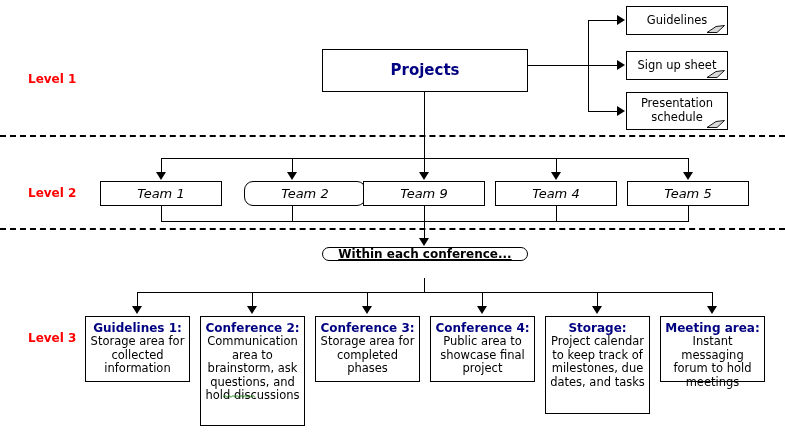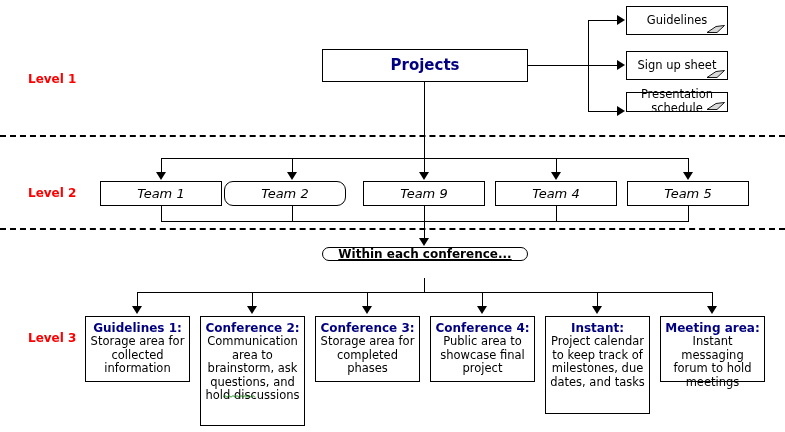--- a/index.html
+++ b/index.html
@@ -53,21 +53,21 @@
     height: 0;
     border-top: 2px dashed #000000;
     z-index: 1;
   }
 
   
   #projects-box {
     left: 322px;
     top: 49px;
     width: 206px;
-    height: 33px;
+    height: 43px;
   }
   #projects-box .node-title {
     color: #000080;
     font-weight: bold;
     font-size: 15px;
   }
 
   
   .doc-box {
     width: 102px;
@@ -211,21 +211,21 @@
     </svg>
   </div>
 
   <div class="box doc-box" style="left:626px; top:6px; height:29px;">
     <span class="node-title">Guidelines</span>
     <svg class="dogear" viewBox="0 0 18 9">
       <polygon points="0,8.5 10,8.5 17.5,1.5 9,2.5" fill="#d9d9d9" stroke="#000000" stroke-width="0.9"></polygon>
     </svg>
   </div>
 
-  <div class="box doc-box" style="left:626px; top:92px; height:20px;">
+  <div class="box doc-box" style="left:626px; top:92px; height:38px;">
     <span class="node-title">Presentation schedule</span>
     <svg class="dogear" viewBox="0 0 18 9">
       <polygon points="0,8.5 10,8.5 17.5,1.5 9,2.5" fill="#d9d9d9" stroke="#000000" stroke-width="0.9"></polygon>
     </svg>
   </div>
 
   <div class="vline" style="left:424px; top:82px; height:91px;"></div>
 
   <div class="hline" style="left:161px; top:158px; width:527px;"></div>
 
@@ -239,21 +239,21 @@
 
   <div class="vline" style="left:556px; top:158px; height:16px;"></div>
   <div class="arrow-down" style="left:551px; top:172px;"></div>
 
   <div class="vline" style="left:688px; top:158px; height:16px;"></div>
   <div class="arrow-down" style="left:683px; top:172px;"></div>
 
   <div class="box team-box" style="left:100px;">
     <span class="node-title">Team 1</span>
   </div>
-  <div class="box team-box" style="left:224px;border-radius:9px;">
+  <div class="box team-box" style="left:244px;border-radius:9px;">
     <span class="node-title">Team 2</span>
   </div>
   <div class="box team-box" style="left:363px;">
     <span class="node-title">Team 9</span>
   </div>
   <div class="box team-box" style="left:495px;">
     <span class="node-title">Team 4</span>
   </div>
   <div class="box team-box" style="left:627px;">
     <span class="node-title">Team 5</span>
@@ -310,21 +310,21 @@
     <span class="node-title">Conference 3:</span>
     <span class="node-desc">Storage area for completed phases</span>
   </div>
 
   <div class="box conf-box" style="left:430px; height:66px;">
     <span class="node-title">Conference 4:</span>
     <span class="node-desc">Public area to showcase final project</span>
   </div>
 
   <div class="box conf-box" style="left:545px; height:98px;">
-    <span class="node-title">Instant:</span>
+    <span class="node-title">Storage:</span>
     <span class="node-desc">Project calendar to keep track of milestones, due dates, and tasks</span>
   </div>
 
   <div class="box conf-box" style="left:660px; height:66px;">
     <span class="node-title">Meeting area:</span>
     <span class="node-desc">Instant messaging forum to hold meetings</span>
   </div>
 
 </div>
 

